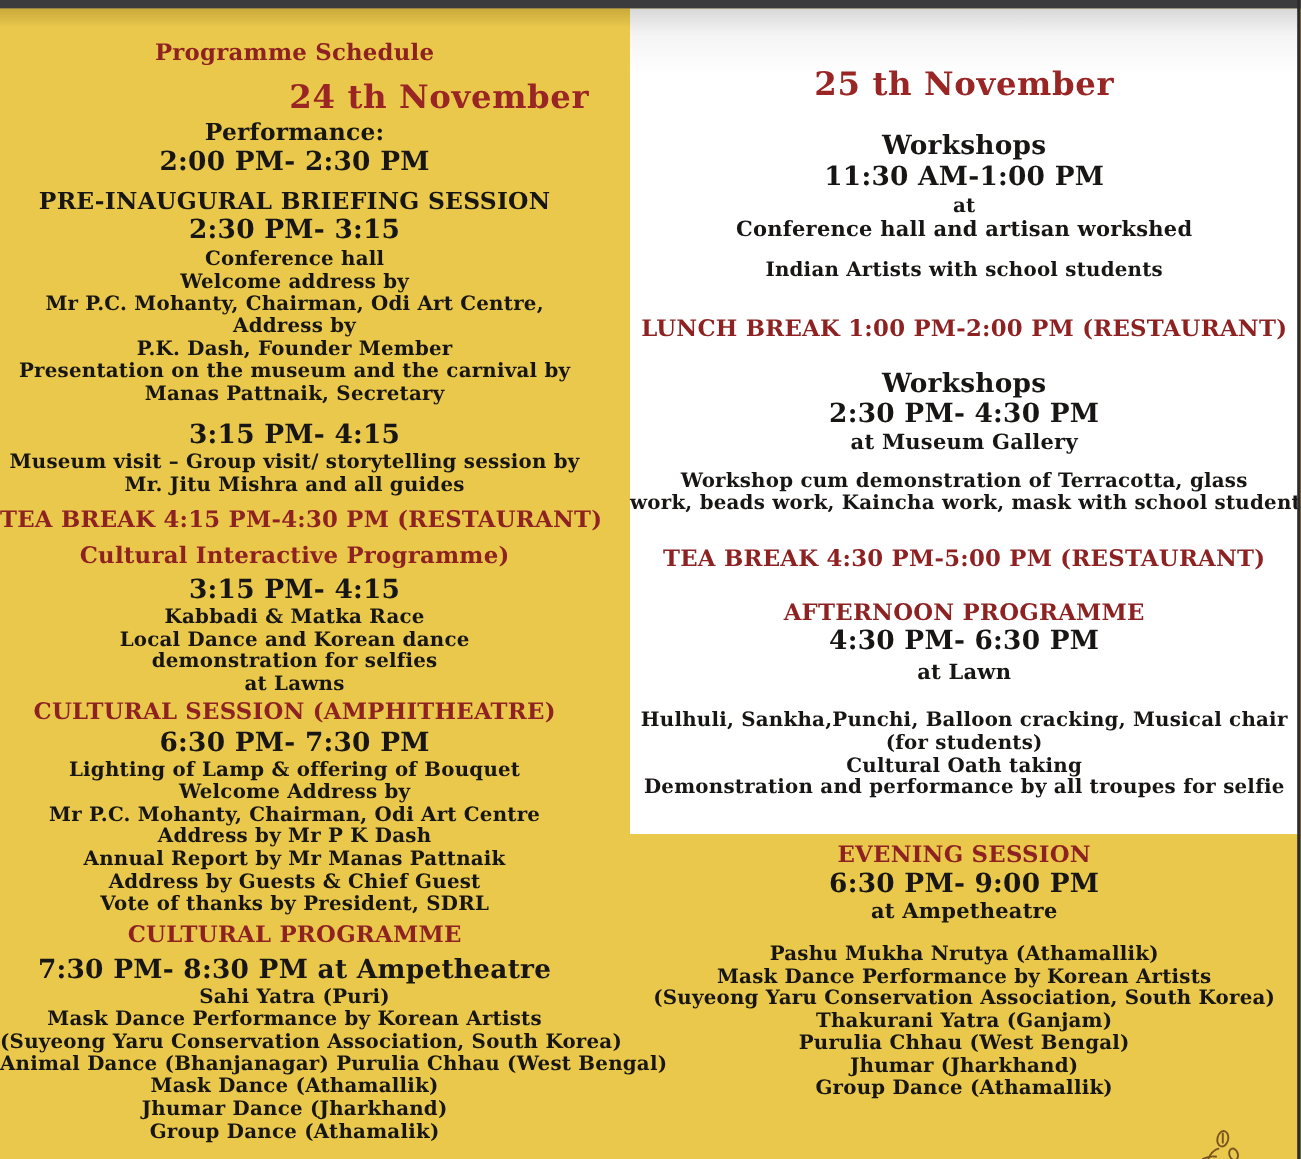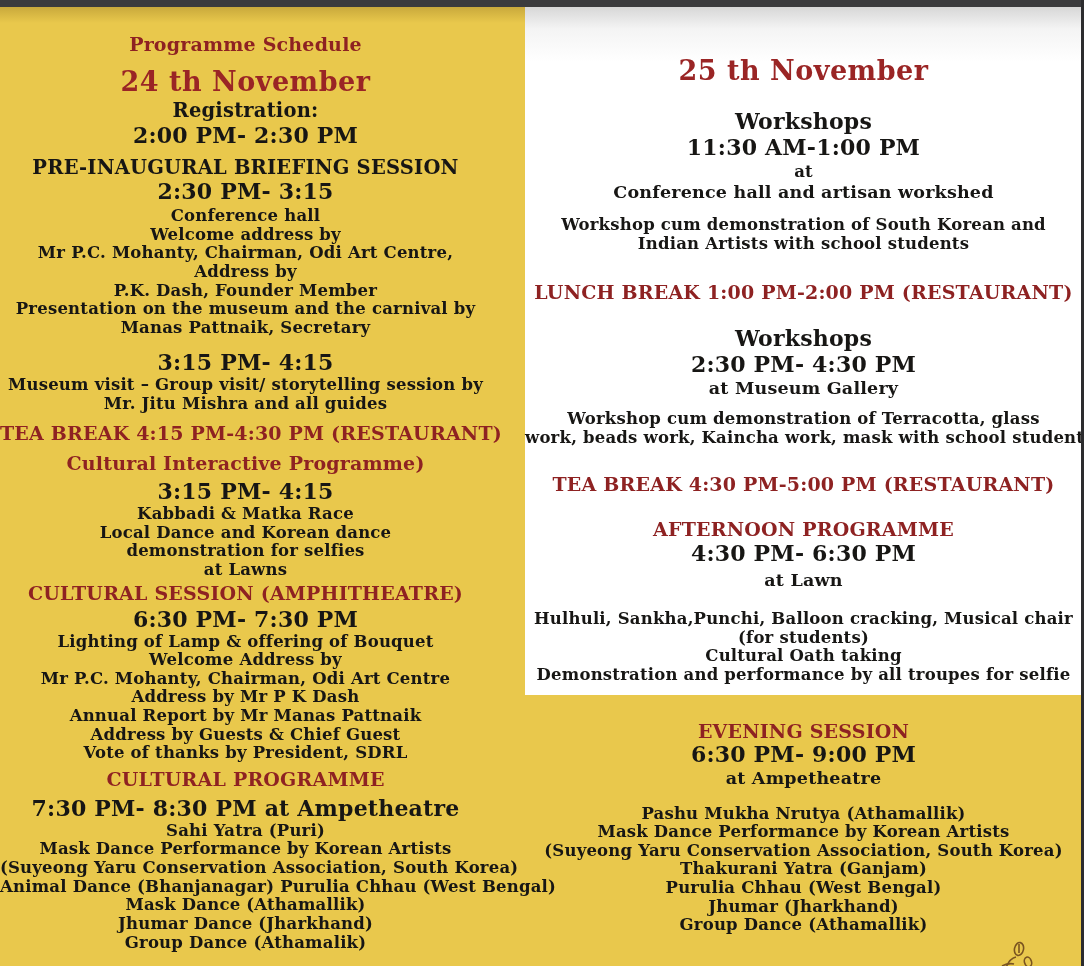--- a/index.html
+++ b/index.html
@@ -61,25 +61,25 @@
 </head>
 <body>
 
 <div class="page">
   <div class="top-bar"></div>
 
   <div class="left-col">
       <div class="blk s-title" style="margin-top: 26px;">
         <div class="ln">Programme Schedule</div>
       </div>
-      <div class="blk s-date" style="margin-top: 10px;">
+      <div class="blk s-date" style="margin-top: 10px; text-align: right;">
         <div class="ln">24 th November</div>
       </div>
       <div class="blk s-head" style="margin-top: 2px;">
-        <div class="ln">Registration:</div>
+        <div class="ln">Performance:</div>
       </div>
       <div class="blk s-time" style="margin-top: 0px;">
         <div class="ln">2:00 PM- 2:30 PM</div>
       </div>
       <div class="blk s-head" style="margin-top: 8px;">
         <div class="ln">PRE-INAUGURAL BRIEFING SESSION</div>
       </div>
       <div class="blk s-time" style="margin-top: 0px;">
         <div class="ln">2:30 PM- 3:15</div>
       </div>
@@ -154,21 +154,20 @@
         <div class="ln">Workshops</div>
         <div class="ln">11:30 AM-1:00 PM</div>
       </div>
       <div class="blk s-body" style="margin-top: 2px;">
         <div class="ln">at</div>
       </div>
       <div class="blk s-body-md" style="margin-top: 0px;">
         <div class="ln">Conference hall and artisan workshed</div>
       </div>
       <div class="blk s-body" style="margin-top: 14px;">
-        <div class="ln">Workshop cum demonstration of South Korean and</div>
         <div class="ln">Indian Artists with school students</div>
       </div>
       <div class="blk s-maroon" style="margin-top: 28px;">
         <div class="ln">LUNCH BREAK 1:00 PM-2:00 PM (RESTAURANT)</div>
       </div>
       <div class="blk s-time" style="margin-top: 22px;">
         <div class="ln">Workshops</div>
         <div class="ln">2:30 PM- 4:30 PM</div>
       </div>
       <div class="blk s-body-md" style="margin-top: 0px;">

